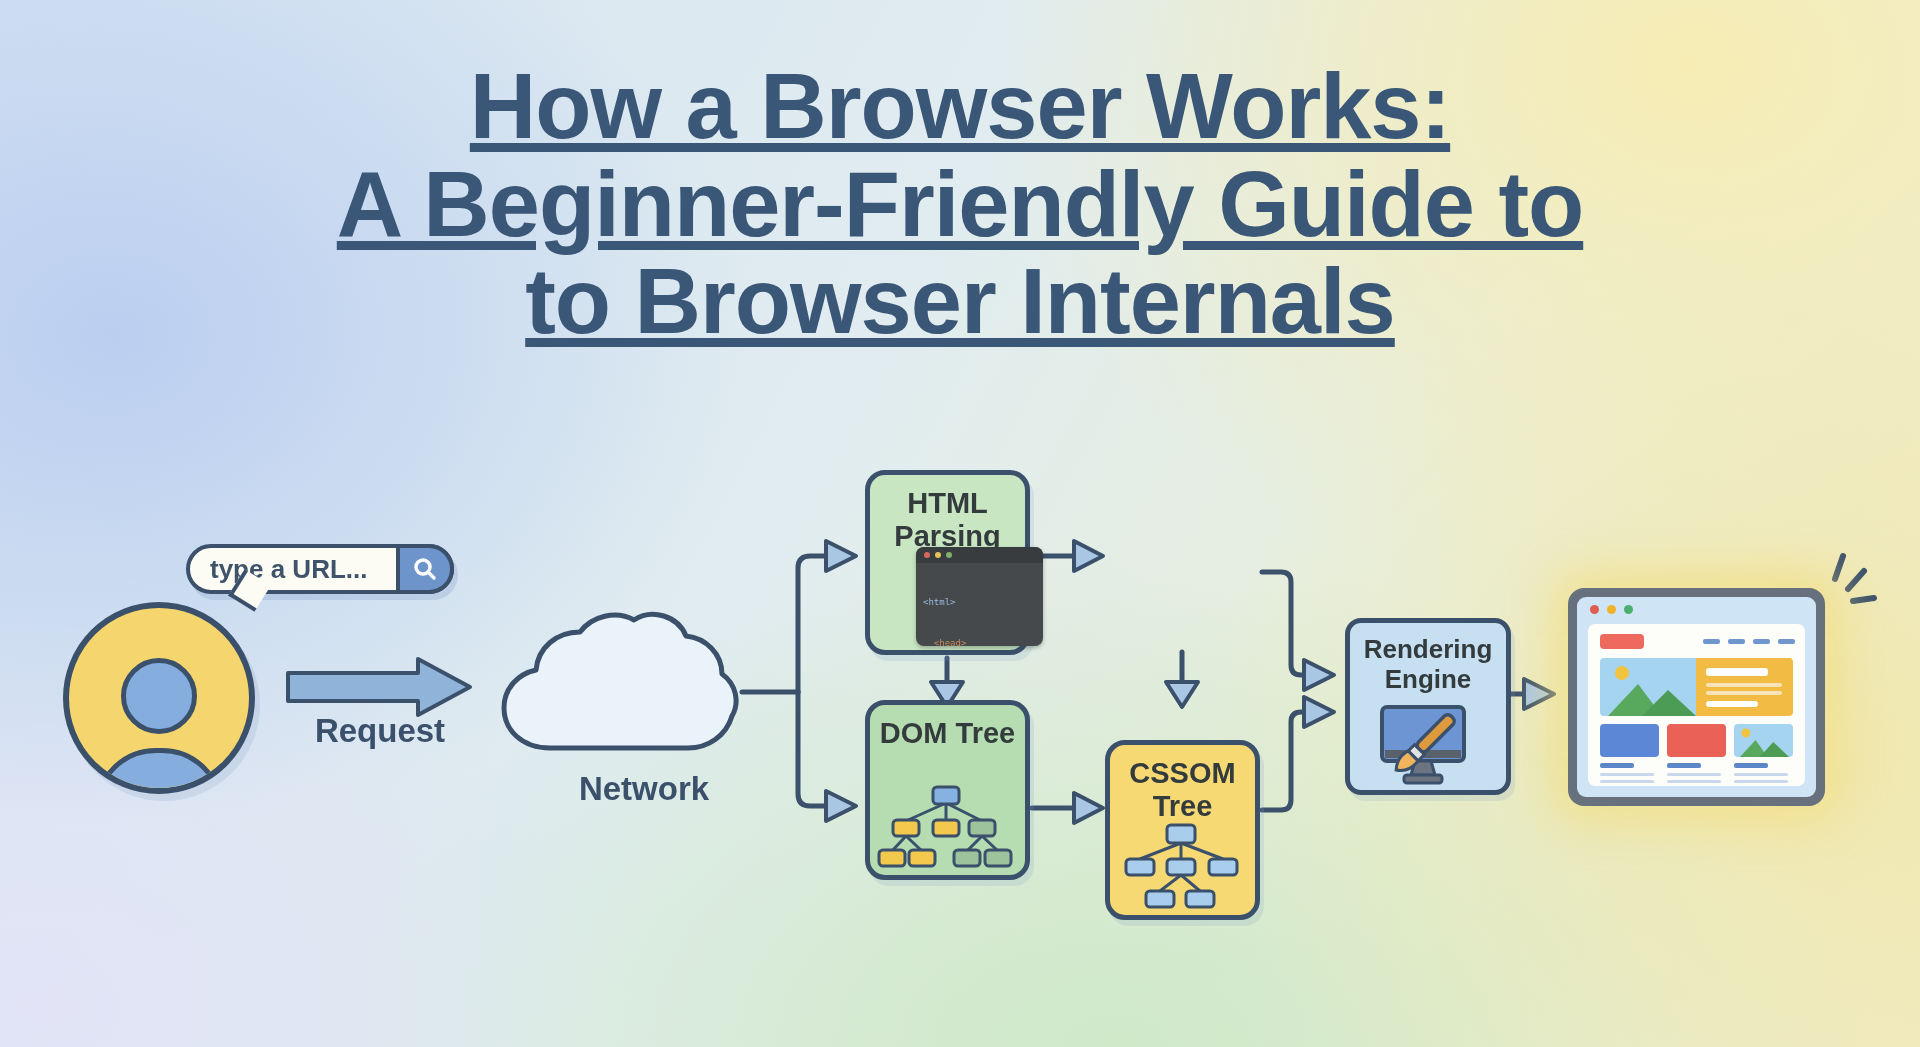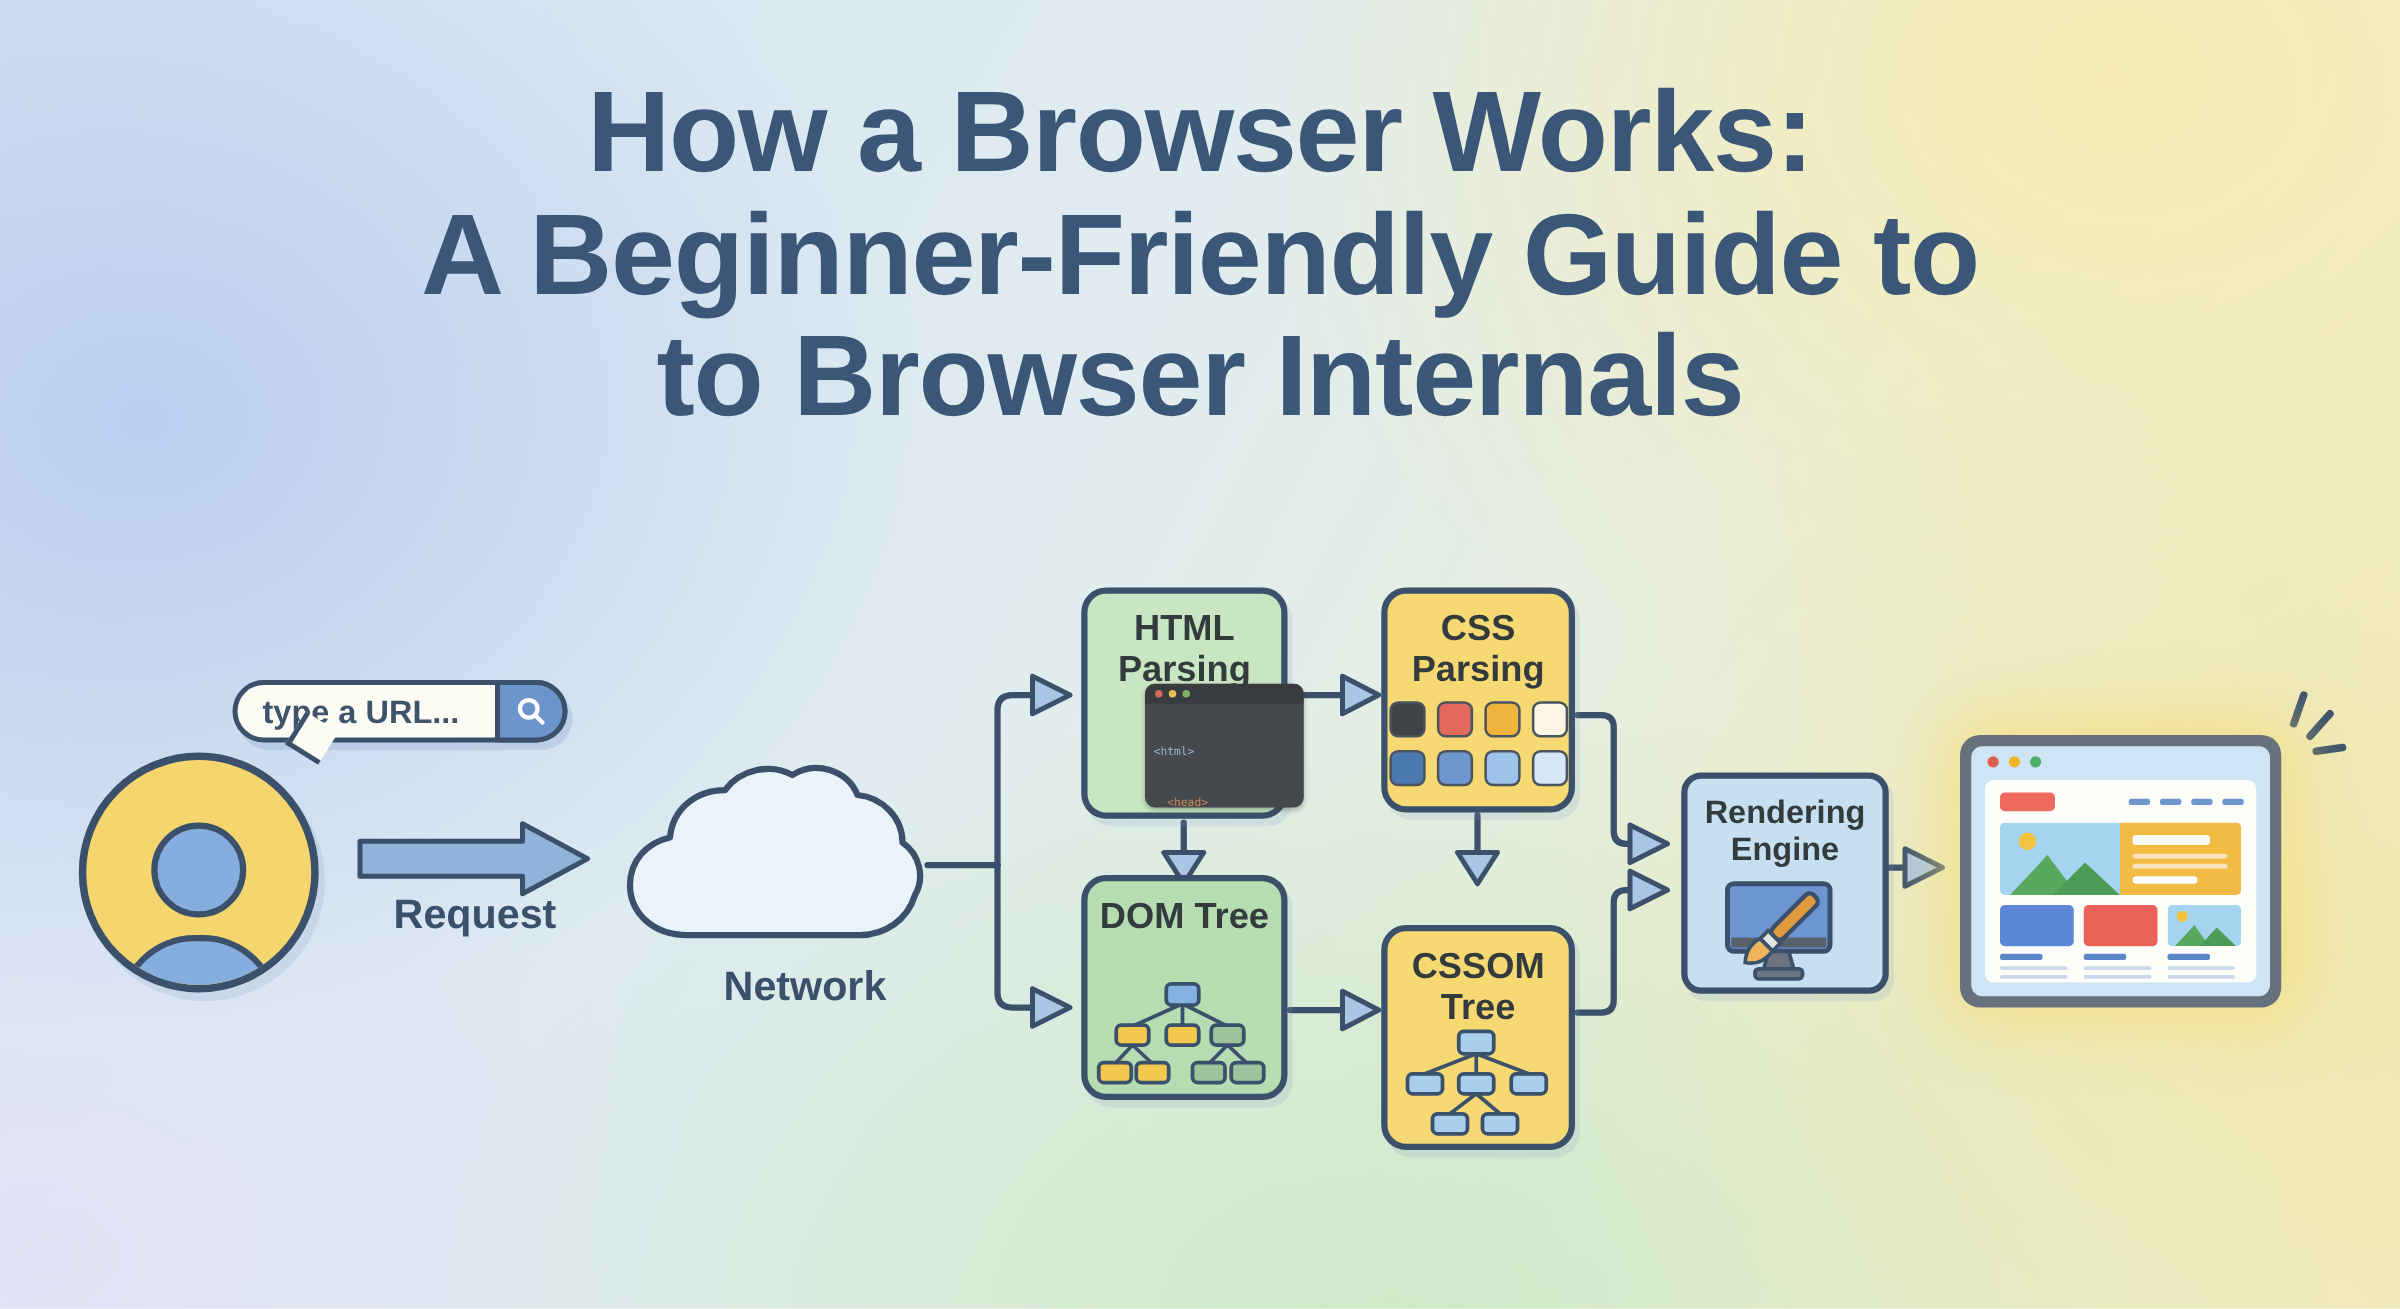--- a/index.html
+++ b/index.html
@@ -15,21 +15,21 @@
       radial-gradient(1100px 700px at 58% 100%, rgba(204,232,198,0.9), rgba(204,232,198,0) 70%),
       radial-gradient(800px 600px at 2% 96%, rgba(226,227,246,0.95), rgba(226,227,246,0) 70%),
       linear-gradient(118deg, #d5e3f2 0%, #e0ecf0 42%, #e9efda 72%, #f2ecc8 100%);
   }
 
   .abs { position:absolute; }
   svg { display:block; }
 
   
   .title { position:absolute; top:58px; left:0; right:0; text-align:center;
-           color:#3b5777; font-weight:800; }
+           color:#3b5777; font-weight:800;text-decoration:underline; }
   .title .l { font-size:92px; line-height:1.06; letter-spacing:-1px; }
 
   
   #overlay { position:absolute; left:0; top:0; width:1920px; height:1047px; pointer-events:none; }
 
   
   .avatar { left:63px; top:602px; width:192px; height:192px; border-radius:50%;
             background:#f5d56e; border:6px solid #3a506b; overflow:hidden;
             box-shadow:5px 7px 0 rgba(130,160,200,0.20); }
   .avatar-head { position:absolute; left:50%; top:50px; transform:translateX(-50%);
@@ -202,33 +202,20 @@
         <div class="code-line">&lt;html&gt;</div>
         <div class="code-line">  &lt;head&gt;</div>
         
         
         
         
       </div>
     </div>
   </div>
 
-  <div class="box" id="box-css">
-    <div class="box-title">CSS Parsing</div>
-    <div class="swatch-grid">
-      <div class="swatch" style="background: rgb(63, 67, 69);"></div>
-      <div class="swatch" style="background: rgb(226, 105, 92);"></div>
-      <div class="swatch" style="background: rgb(240, 180, 62);"></div>
-      <div class="swatch" style="background: rgb(253, 246, 227);"></div>
-      <div class="swatch" style="background: rgb(74, 122, 176);"></div>
-      <div class="swatch" style="background: rgb(111, 151, 205);"></div>
-      <div class="swatch" style="background: rgb(159, 195, 232);"></div>
-      <div class="swatch" style="background: rgb(214, 231, 247);"></div>
-    </div>
-  </div>
 
   <div class="box" id="box-dom">
     <div class="box-title">DOM Tree</div>
     <svg class="tree" width="155" height="170" viewBox="0 0 155 170">
       <g stroke="#3a506b" stroke-width="3">
         <line x1="76" y1="98" x2="36" y2="116"></line>
           <line x1="76" y1="98" x2="76" y2="116"></line>
           <line x1="76" y1="98" x2="112" y2="116"></line>
         <line x1="36" y1="131" x2="22" y2="146"></line>
           <line x1="36" y1="131" x2="52" y2="146"></line>

